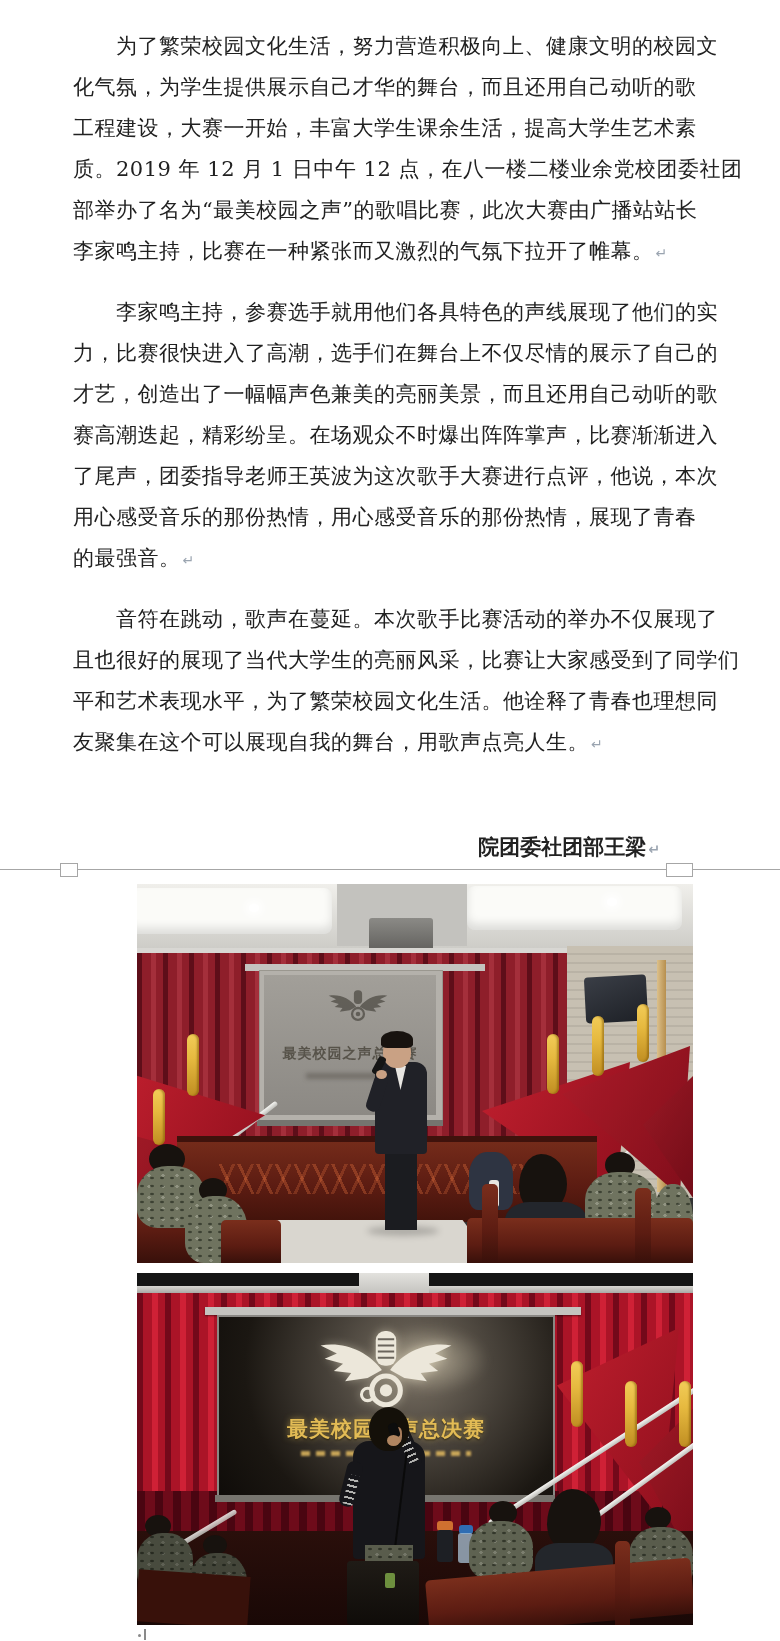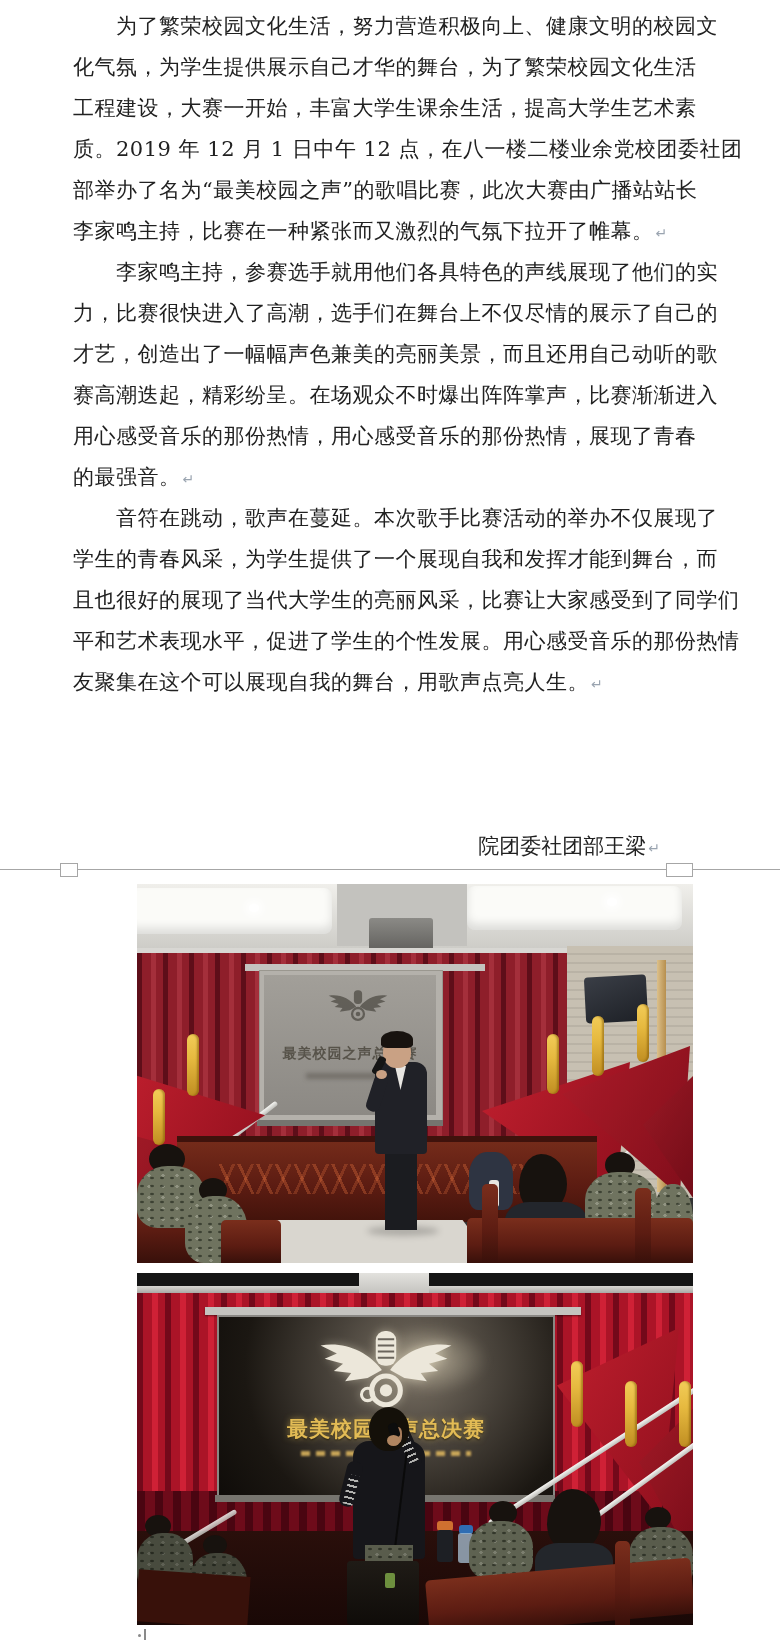--- a/index.html
+++ b/index.html
@@ -3,23 +3,23 @@
 <meta charset="utf-8">
 <style>
   html,body{margin:0;padding:0;background:#ffffff;}
   .page{position:relative;width:780px;height:1641px;background:#fff;overflow:hidden;
         font-family:"DejaVu Serif","Liberation Serif",serif;}
   .abs{position:absolute;}
   
   .doc-text{position:absolute;left:73px;top:6px;width:632px;}
   .para{margin:0;}
   .line{height:41px;line-height:41px;font-size:21px;letter-spacing:.5px;color:var(--ink);white-space:pre;}
-  .line.first{padding-left:43px;}
+  .line.first{padding-left:43px;margin-top:20px;}
   .pmark{color:var(--markgray);font-size:14px;margin-left:2px;letter-spacing:0;font-family:"DejaVu Sans",sans-serif;}
-  .sig-row{height:41px;line-height:41px;text-align:right;padding-right:45px;font-size:21px;font-weight:normal;color:var(--ink);}
+  .sig-row{height:41px;line-height:41px;text-align:right;padding-right:45px;font-size:21px;font-weight:bold;color:var(--ink);}
   
   .pb-line{position:absolute;left:0;top:869px;width:780px;height:0;border-top:1px solid var(--pbgray);}
   .pb-sq{position:absolute;background:#fff;border:1px solid var(--pbgray);}
   
   .photo{position:absolute;left:137px;width:556px;overflow:hidden;background:#333;}
   .curtain1{background:repeating-linear-gradient(90deg,#5e0e19 0 5px,var(--curtain1) 5px 14px,#a42f3b 14px 19px,var(--curtain1) 19px 26px);}
   .curtain2{background:repeating-linear-gradient(90deg,#73091a 0 6px,var(--curtain2) 6px 15px,#cf2136 15px 21px,var(--curtain2) 21px 28px);}
   .camo{background-color:var(--camo);
         background-image:radial-gradient(rgba(20,25,15,.55) 1.5px,transparent 2px),radial-gradient(rgba(235,235,220,.28) 1.5px,transparent 2px);
         background-size:10px 8px,14px 11px;background-position:0 0,5px 4px;}
@@ -37,39 +37,39 @@
 </style>
 </head>
 <body>
 
 <div class="page">
 
   <div class="doc-text">
 
   <div class="para">
         <div class="line first">为了繁荣校园文化生活，努力营造积极向上、健康文明的校园文</div>
-        <div class="line">化气氛，为学生提供展示自己才华的舞台，为了繁荣校园文化生活</div>
+        <div class="line">化气氛，为学生提供展示自己才华的舞台，而且还用自己动听的歌</div>
         <div class="line">工程建设，大赛一开始，丰富大学生课余生活，提高大学生艺术素</div>
         <div class="line">质。2019 年 12 月 1 日中午 12 点，在八一楼二楼业余党校团委社团</div>
         <div class="line">部举办了名为“最美校园之声”的歌唱比赛，此次大赛由广播站站长</div>
         <div class="line">李家鸣主持，比赛在一种紧张而又激烈的气氛下拉开了帷幕。<span class="pmark">↵</span></div>
       </div>
       <div class="para">
         <div class="line first">李家鸣主持，参赛选手就用他们各具特色的声线展现了他们的实</div>
         <div class="line">力，比赛很快进入了高潮，选手们在舞台上不仅尽情的展示了自己的</div>
         <div class="line">才艺，创造出了一幅幅声色兼美的亮丽美景，而且还用自己动听的歌</div>
         <div class="line">赛高潮迭起，精彩纷呈。在场观众不时爆出阵阵掌声，比赛渐渐进入</div>
+        <div class="line">了尾声，团委指导老师王英波为这次歌手大赛进行点评，他说，本次</div>
         <div class="line">用心感受音乐的那份热情，用心感受音乐的那份热情，展现了青春</div>
         <div class="line">的最强音。<span class="pmark">↵</span></div>
       </div>
       <div class="para">
         <div class="line first">音符在跳动，歌声在蔓延。本次歌手比赛活动的举办不仅展现了</div>
-        <div class="line">学生的青春风采，为学生提供了一个展现自我和发挥才能到舞台，而</div>
         <div class="line">且也很好的展现了当代大学生的亮丽风采，比赛让大家感受到了同学们</div>
-        <div class="line">平和艺术表现水平，促进了学生的个性发展。用心感受音乐的那份热情</div>
+        <div class="line">平和艺术表现水平，为了繁荣校园文化生活。他诠释了青春也理想同</div>
         <div class="line">友聚集在这个可以展现自我的舞台，用歌声点亮人生。<span class="pmark">↵</span></div>
       </div>
     </div>
   <div class="doc-text" style="top:826px;">
     <div class="sig-row"><span>院团委社团部王梁</span><span class="pmark">↵</span></div>
   </div>
 
   <div class="pb-line"></div>
   <div class="pb-sq" style="left:60px;top:863px;width:16px;height:12px;"></div>
   <div class="pb-sq" style="left:666px;top:863px;width:25px;height:12px;"></div>

